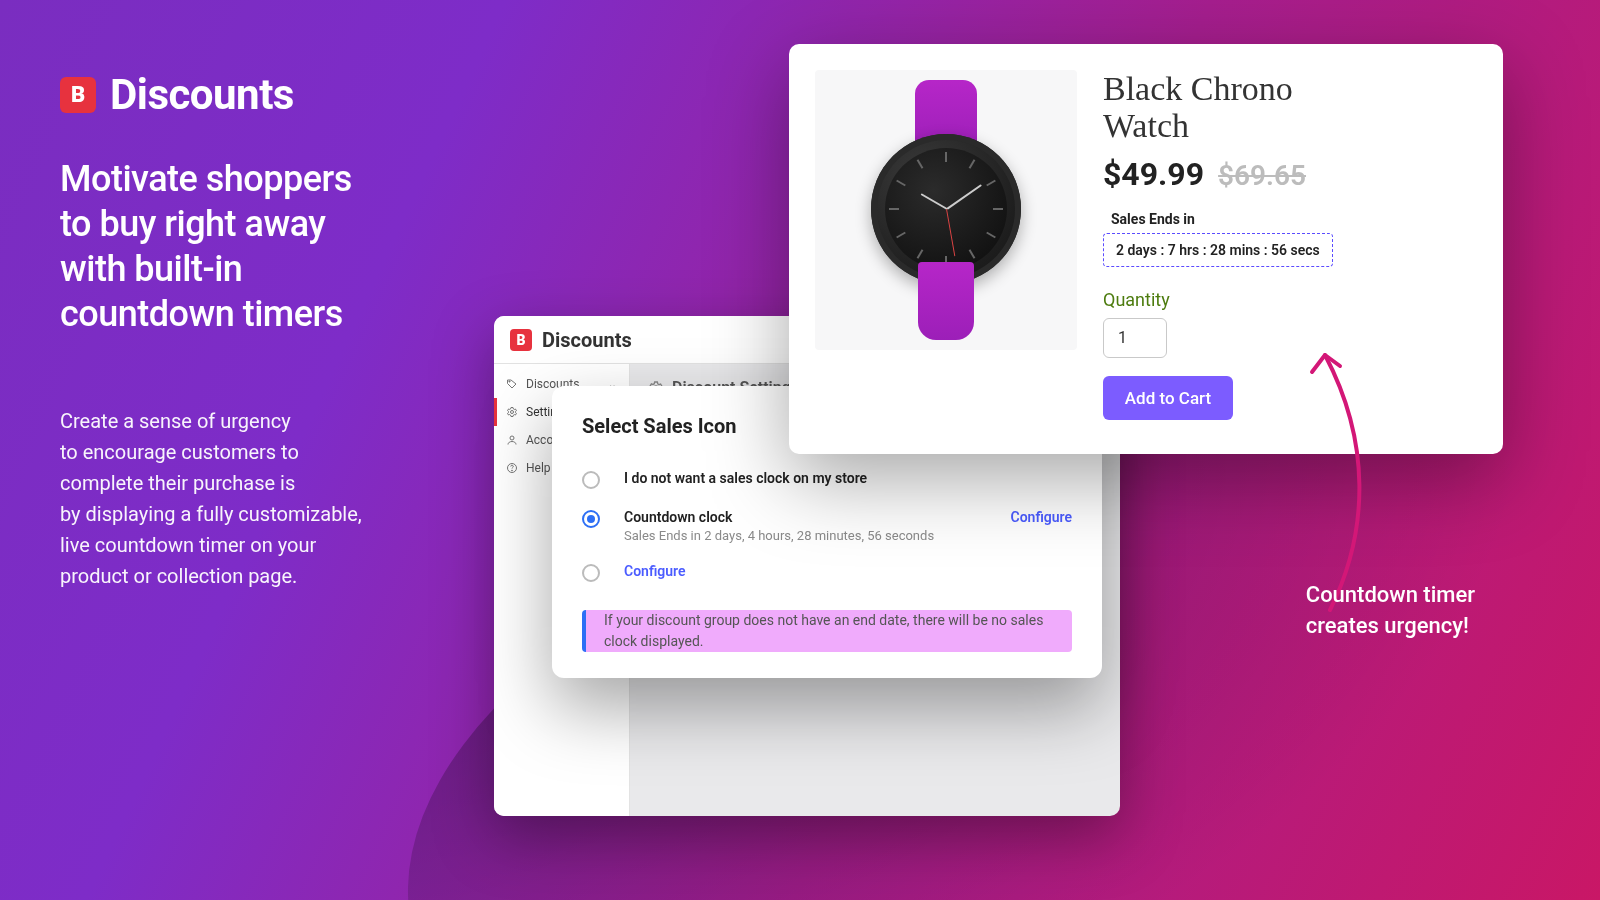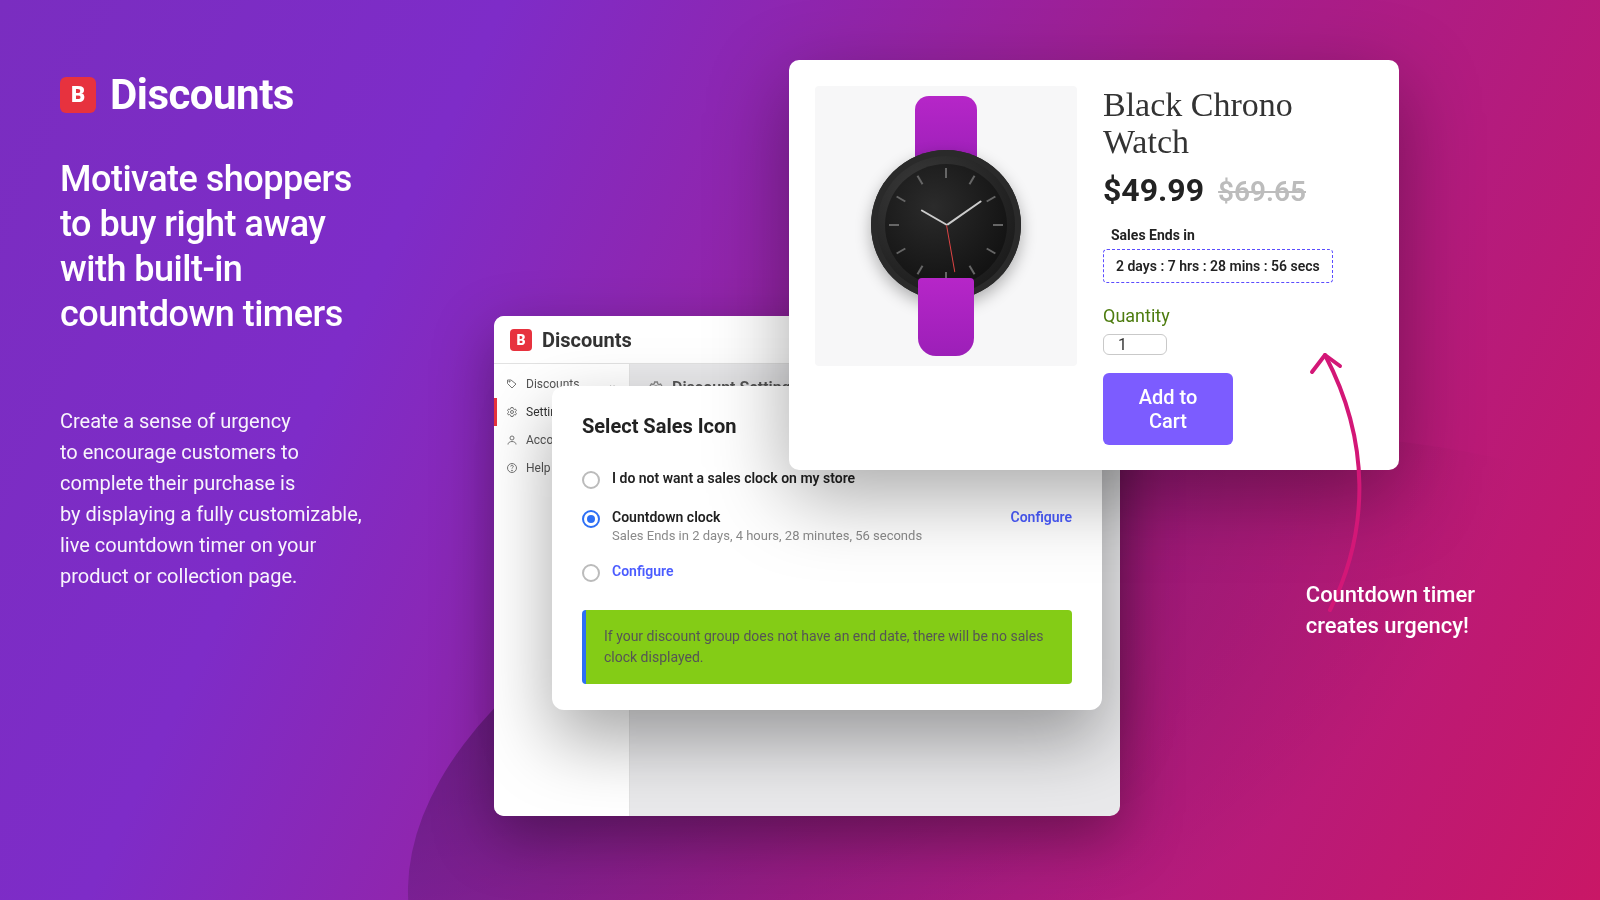--- a/index.html
+++ b/index.html
@@ -54,54 +54,54 @@
 
   
   .modal {
     position:absolute; left:552px; top:386px; width:550px;
     background:#fff; border-radius:12px;
     box-shadow: 0 30px 70px rgba(0,0,0,0.35);
     padding: 28px 30px 26px;
     color:#222;
   }
   .modal h3 { font-size: 20px; font-weight:700; margin-bottom: 22px;}
-  .opt { display:flex; align-items:flex-start; gap:12px; padding:10px 0;}
+  .opt { display:flex; align-items:flex-start; gap:24px; padding:10px 0;}
   .radio { width:18px; height:18px; border-radius:50%; border:2px solid #bbb; margin-top:1px; flex-shrink:0; position:relative;}
   .radio.checked { border-color:#2d6ff5;}
   .radio.checked::after { content:''; position:absolute; inset:3px; background:#2d6ff5; border-radius:50%;}
   .opt-body { flex:1;}
   .opt-title { font-size:14px; font-weight:600; color:#222;}
   .opt-sub { font-size:13px; color:#8a8a8a; margin-top:3px;}
   .cfg { color:#4b5cff; font-size:14px; font-weight:600;}
   .notice {
-    margin-top:18px; background:#84cc16; border-left:4px solid #2d6ff5;
-    padding:16px 18px; border-radius:4px; color:#555; font-size:14px; line-height:1.5;
+    margin-top:18px; background:#f0abfc; border-left:4px solid #2d6ff5;
+    padding:0 18px; border-radius:4px; color:#555; font-size:14px; line-height:1.5;
   }
 
   
   .product-card {
-    position:absolute; left:789px; top:60px; width:610px; height:410px;
+    position:absolute; left:789px; top:44px; width:714px; height:410px;
     background:#fff; border-radius:10px;
     box-shadow: 0 25px 80px rgba(0,0,0,0.35);
     display:flex; padding:26px; gap:26px; color:#222;
   }
   .pimg-wrap { width:262px; height:280px; background:#f7f7f8; border-radius:4px; display:flex; align-items:center; justify-content:center; align-self:flex-start;}
   .pinfo { flex:1; display:flex; flex-direction:column;}
   .ptitle { font-size:34px; line-height:1.1; font-weight:400; color:#333; font-family: Georgia, serif;}
   .price-row { display:flex; align-items:baseline; gap:14px; margin-top:10px;}
   .price { font-size:32px; font-weight:700; color:#222;}
   .oldprice { font-size:28px; color:#bcbcbc; text-decoration:line-through; font-weight:600;}
   .sale-label { margin-top:18px; font-size:14px; font-weight:700; color:#222; margin-left:8px;}
   .countdown {
     margin-top:6px; border:1.5px dashed #5b4cff; border-radius:4px;
     padding:8px 12px; font-size:14px; font-weight:600; color:#222; display:inline-block;
   }
   .qty-label { margin-top:22px; font-size:18px; color:#4d7c0f;}
   .qty-box { margin-top:8px; width:64px; height:40px; border:1px solid #c9c9c9; border-radius:6px; display:flex; align-items:center; padding-left:14px; font-size:16px; color:#333;}
-  .add-cart { margin-top:18px; background:#7c5cff; color:#fff; border:none; border-radius:6px; padding:12px 20px; font-size:20px; font-weight:500; width:130px; text-align:center;}
+  .add-cart { margin-top:18px; background:#7c5cff; color:#fff; border:none; border-radius:6px; padding:12px 20px; font-size:17px; font-weight:500; width:130px; text-align:center;}
 
   
   .watch { position:relative; width:170px; height:260px;}
   .strap-top, .strap-bot { position:absolute; left:50%; transform:translateX(-50%); width:62px; background:linear-gradient(#b626c8,#9c1fb8); border-radius:10px 10px 6px 6px;}
   .strap-top { top:0; height:72px; border-radius:14px 14px 4px 4px;}
   .strap-bot { bottom:0; height:78px; width:56px; border-radius:4px 4px 18px 18px;}
   .case { position:absolute; top:54px; left:50%; transform:translateX(-50%); width:150px; height:150px; border-radius:50%; background:radial-gradient(circle at 35% 30%, #3a3a3a, #111); box-shadow: inset 0 0 0 6px #2a2a2a, 0 6px 16px rgba(0,0,0,0.3);}
   .face { position:absolute; inset:14px; border-radius:50%; background:radial-gradient(circle at 40% 35%, #2b2b2b, #0b0b0b);}
   .tick { position:absolute; left:50%; top:4px; width:2px; height:10px; background:#666; transform-origin: 1px 57px;}
   .hand { position:absolute; left:50%; bottom:50%; width:2px; background:#ccc; transform-origin:bottom center; border-radius:2px;}

